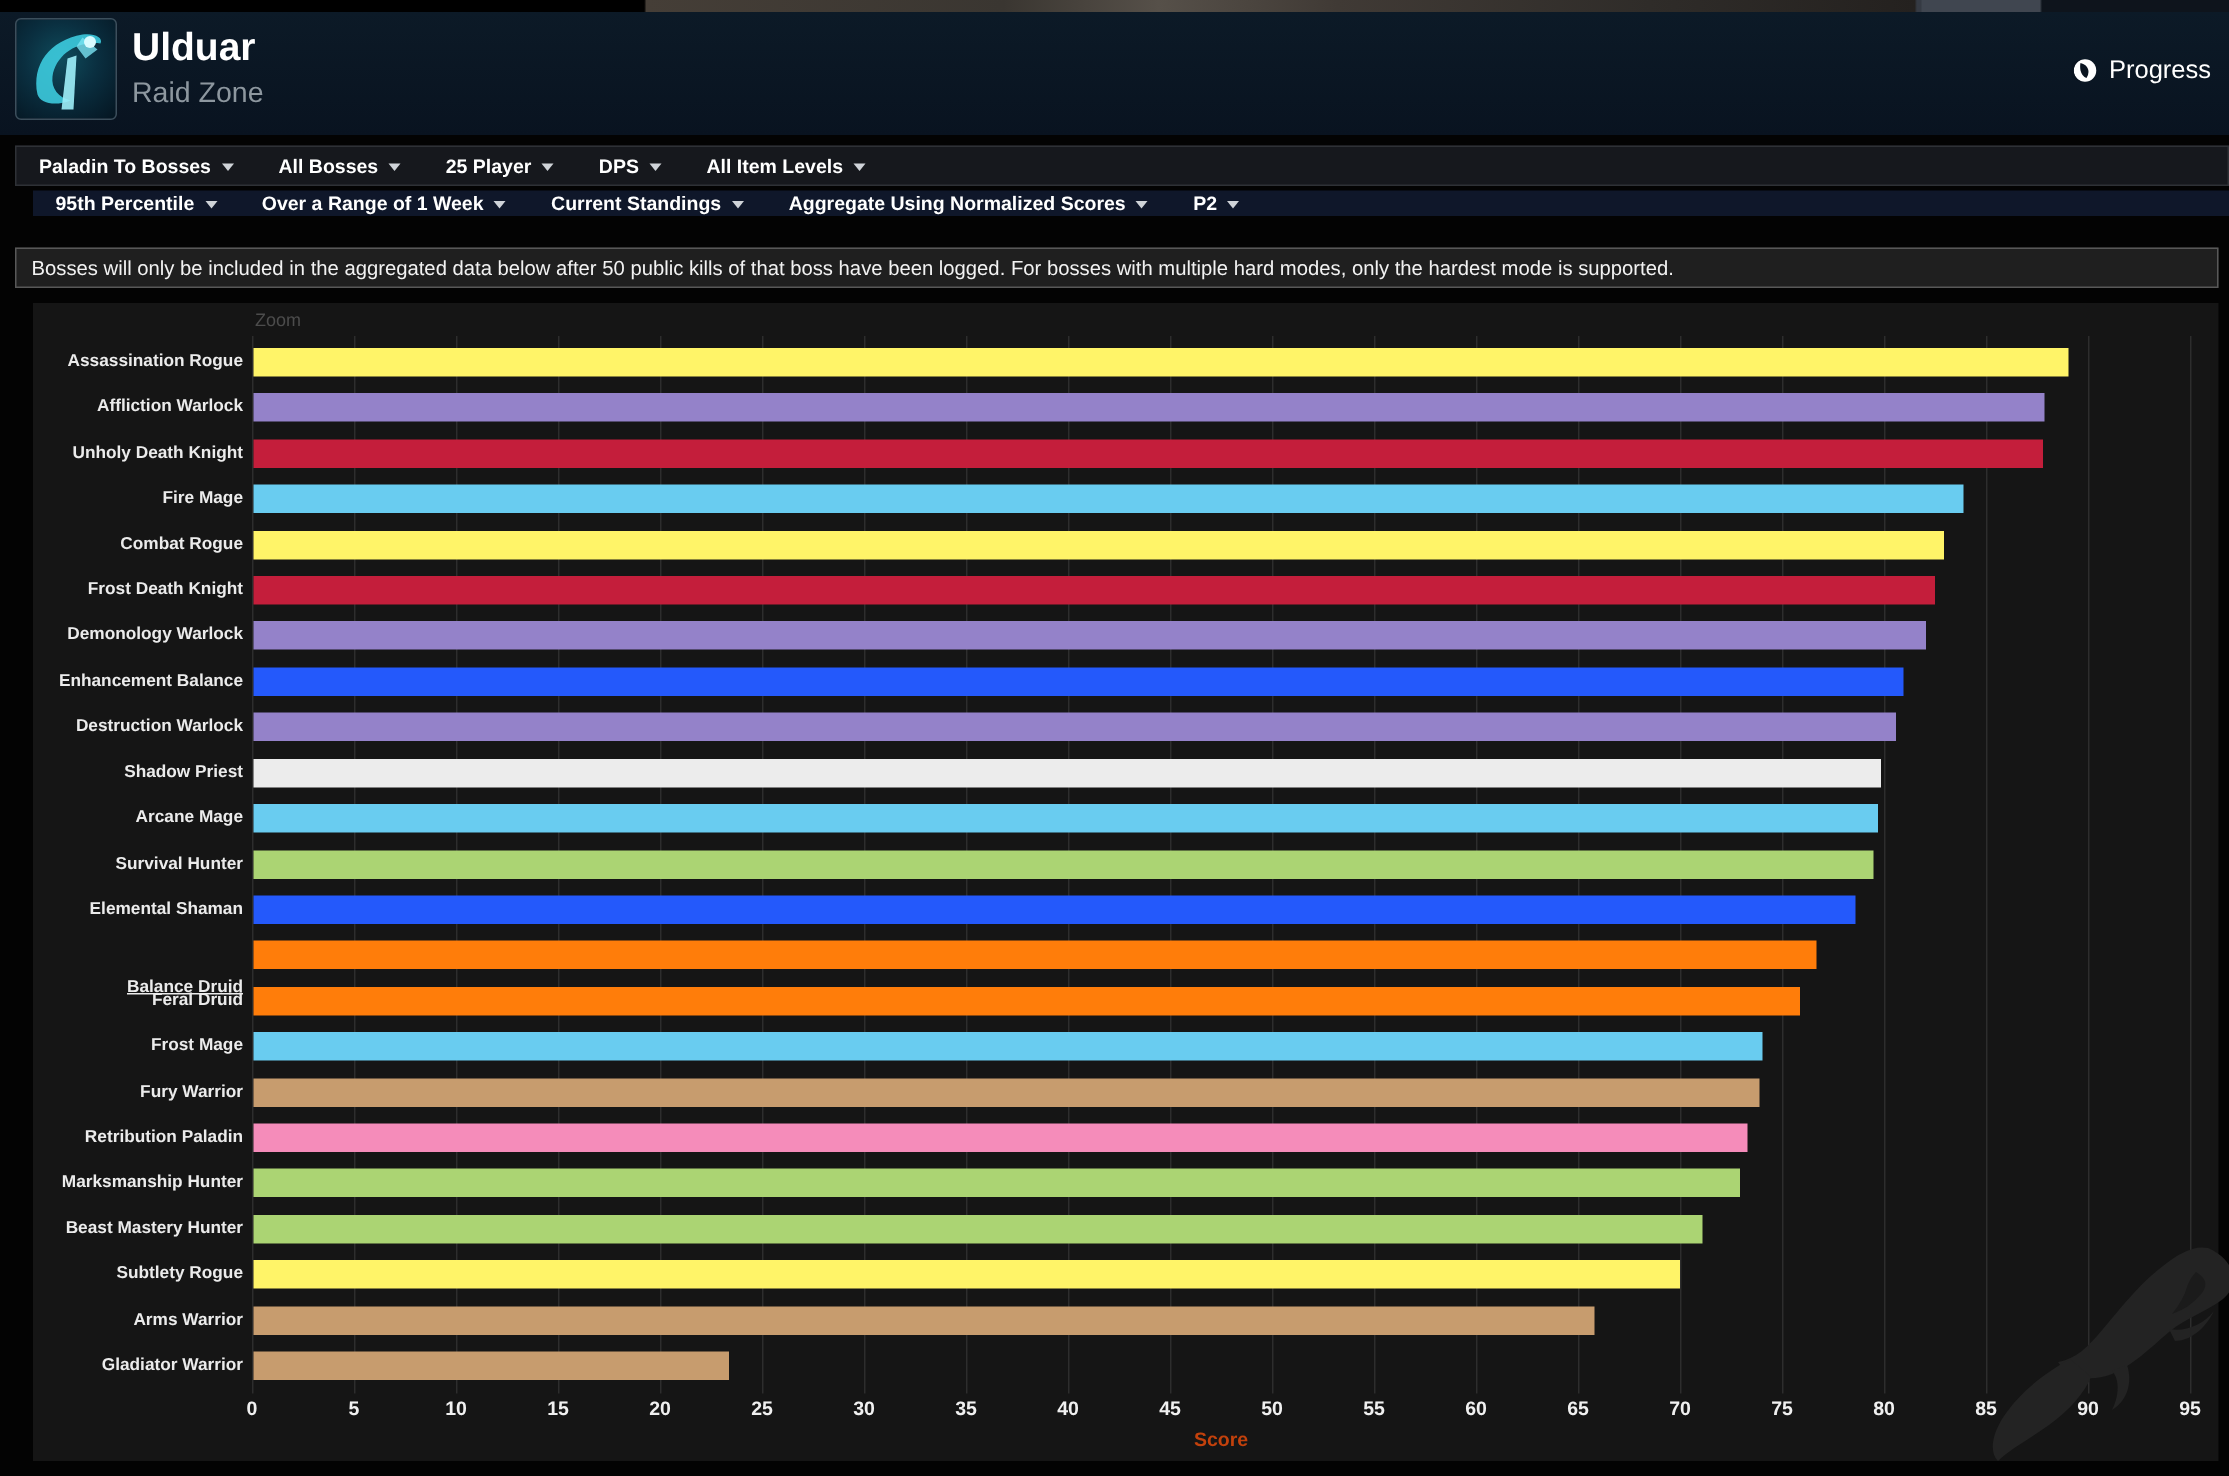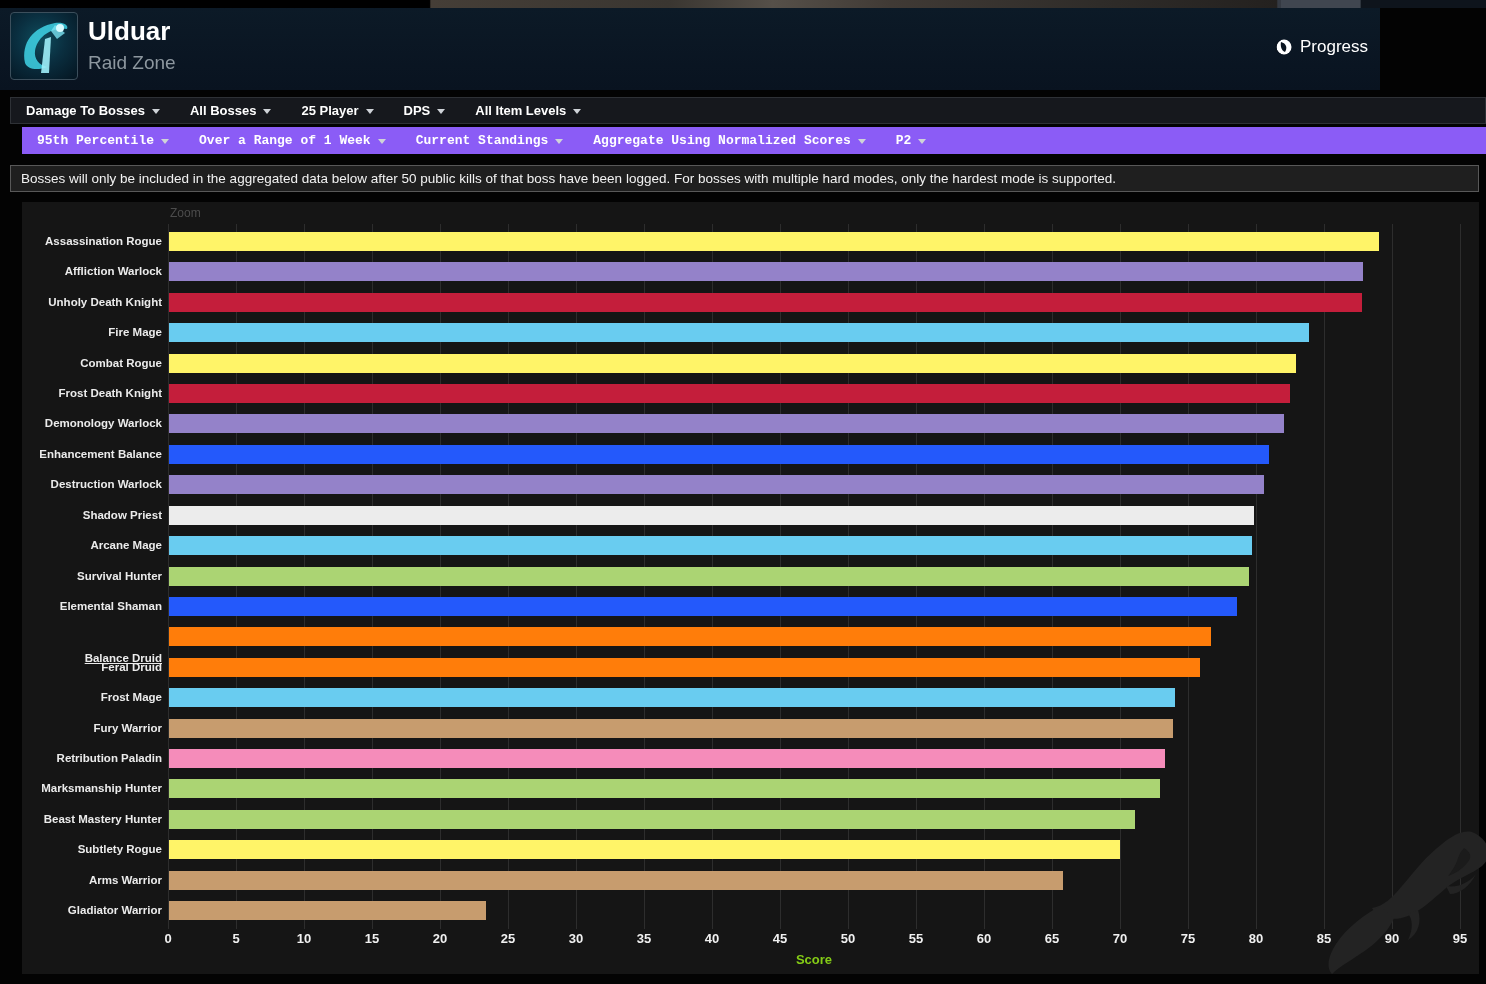--- a/index.html
+++ b/index.html
@@ -6,36 +6,36 @@
   html,body { width:1486px; height:984px; background:#030303; overflow:hidden;
               font-family:"Liberation Sans", sans-serif; }
 
   
   #top-strip { position:absolute; left:0; top:0; width:1486px; height:8px;
     background:linear-gradient(90deg,#000 0,#000 28.9%,#453e37 29%,#3a3631 45%,#565049 52%,#403a35 60%,#2f2c29 74%,#24211f 85.9%,#353a43 86%,#353a43 91.5%,#0e141c 91.6%,#0e141c 100%);}
   #top-right-block { position:absolute; left:1281px; top:0; width:80px; height:25px;
     background:rgba(125,135,150,0.16); }
 
   
-  #header { position:absolute; left:0; top:8px; width:1380px; height:82px;
+  #header { position:absolute; left:0; top:8px; width:1486px; height:82px;
     background:linear-gradient(#0c1a27,#091320); }
   #zone-icon { position:absolute; left:10px; top:4px; width:68px; height:68px;
     border:1px solid #3c4f5c; border-radius:4px; overflow:hidden;
     background:radial-gradient(circle at 45% 40%, #0f4c5c 0%, #0a2f40 45%, #051521 100%); }
   #zone-title { position:absolute; left:88px; top:8px; font-size:26px; font-weight:bold; color:#ffffff; }
   #zone-subtitle { position:absolute; left:88px; top:44px; font-size:19px; color:#8d979f; }
   #progress-link { position:absolute; right:12px; top:26px; height:26px; display:flex;
     align-items:center; gap:7px; color:#ffffff; font-size:17px; cursor:pointer; }
 
   
   .navbar { position:absolute; display:flex; align-items:center; }
   #nav-primary { left:10px; top:97px; width:1476px; height:27px;
     background:#16181d; border:1px solid #2e3136; }
-  #nav-secondary { left:22px; top:127px; width:1464px; height:27px;
-    background:#8b5cf6;font-family:Liberation Mono, monospace; }
+  #nav-secondary { left:22px; top:127px; width:1464px; height:17px;
+    background:#0f172a; }
   .nav-item { display:flex; align-items:center; gap:7px; padding:0 15px; height:100%;
     color:#ffffff; font-size:13px; font-weight:bold; cursor:pointer; white-space:nowrap; }
   .caret { width:0; height:0; border-left:4px solid transparent; border-right:4px solid transparent;
     border-top:5px solid #cfd3d8; margin-top:1px; }
 
   
   #notice { position:absolute; left:10px; top:165px; width:1469px; height:27px;
     background:#1f1f1f; border:1px solid #585858; color:#f2f2f2; font-size:13.5px;
     display:flex; align-items:center; padding:0 10px; }
 
@@ -47,21 +47,21 @@
   .gridline { position:absolute; top:0; width:1px; height:705px; background:#2d2d2d; }
   .bar { position:absolute; left:1px; height:19px; z-index:3; cursor:pointer; }
   #row-labels { position:absolute; left:0; top:22px; width:140px; height:705px; }
   .row-label { position:absolute; right:0; width:140px; height:19px; line-height:19px;
     text-align:right; color:#ebebeb; font-size:11.5px; font-weight:bold;
     white-space:nowrap; cursor:pointer; }
   #x-axis { position:absolute; left:146px; top:729px; width:1312px; height:20px; z-index:4; }
   .tick-label { position:absolute; top:0; width:40px; text-align:center;
     color:#f0f0f0; font-size:13px; font-weight:bold; }
   #score-label { position:absolute; left:146px; top:750px; width:1292px; text-align:center;
-    color:#84cc16; font-size:13px; font-weight:bold; }
+    color:#c2410c; font-size:13px; font-weight:bold; }
   #watermark { position:absolute; left:1300px; top:620px; z-index:1; }
 </style>
 </head>
 <body>
 
 <div id="top-strip"></div>
 <div id="top-right-block"></div>
 
 <div id="header">
   <div id="zone-icon">
@@ -80,21 +80,21 @@
         <circle cx="9" cy="9" r="7.5" fill="#ffffff"></circle>
         <path d="M9 1.5 a7.5 7.5 0 0 0 0 15 a11 7.5 0 0 1 0 -15 Z M6 4 q4 1 5 4 q1 3 -1 6 q-3 -1 -4 -5 q-0.5 -3 0 -5 Z" fill="#0a1420"></path>
       </svg>
     </span>
     <span>Progress</span>
   </div>
 </div>
 
 <nav id="nav-primary" class="navbar">
     <div class="nav-item">
-      <span>Damage To Bosses</span>
+      <span>Paladin To Bosses</span>
       <span class="caret"></span>
     </div>
     <div class="nav-item">
       <span>All Bosses</span>
       <span class="caret"></span>
     </div>
     <div class="nav-item">
       <span>25 Player</span>
       <span class="caret"></span>
     </div>

